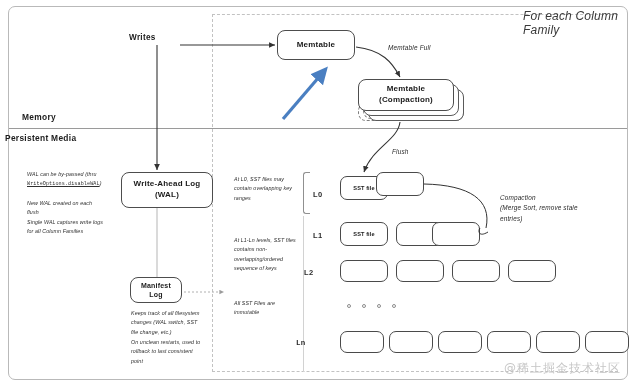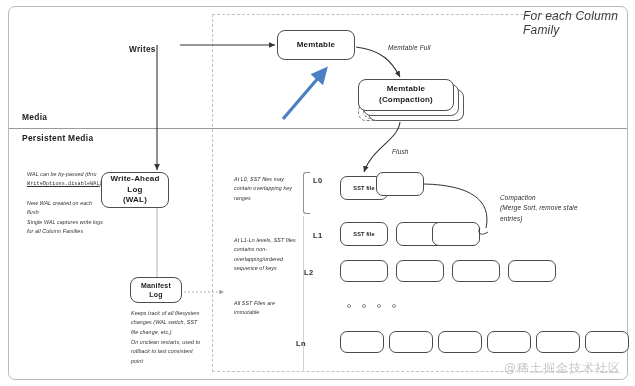--- a/index.html
+++ b/index.html
@@ -48,21 +48,21 @@
     border-top: 1px solid #9a9a9a;
   }
   .layer-label {
     position: absolute;
     font-size: 8.4px;
     font-weight: bold;
     color: #1c1c1c;
     letter-spacing: .3px;
   }
   .layer-label.memory { left: 22px; top: 112px; }
-  .layer-label.persistent { left: 22px; top: 133px; }
+  .layer-label.persistent { left: 5px; top: 133px; }
 
   
   .node {
     position: absolute;
     border: 1.1px solid #4d4d4d;
     border-radius: 8px;
     background: #ffffff;
     display: flex;
     align-items: center;
     justify-content: center;
@@ -86,21 +86,21 @@
   #imm-s2 { left: 368px; top: 89px; width: 96px; height: 32px; z-index: 1; }
   .imm-dash {
     position: absolute;
     border: 1px dashed #7d7d7d;
     border-radius: 8px;
     z-index: 0;
   }
   #imm-d1 { left: 363px; top: 97px; width: 101px; height: 22px; }
   #imm-d2 { left: 358px; top: 103px; width: 106px; height: 18px; }
 
-  #wal       { left: 101px; top: 172px; width: 68px;  height: 36px; }
+  #wal       { left: 121px; top: 172px; width: 92px;  height: 36px; }
   #manifest  { left: 130px; top: 277px; width: 52px;  height: 26px; font-size: 7px; }
 
   
   .sst {
     position: absolute;
     border: 1.1px solid #4a4a4a;
     border-radius: 7px;
     background: #fff;
     display: flex;
     align-items: center;
@@ -184,35 +184,34 @@
     font-family: "DejaVu Sans", sans-serif;
     margin-top: 9px;
   }
   #writes-label {
     position: absolute;
     left: 129px; top: 33px;
     font-size: 8.2px;
     font-weight: bold;
     color: #1a1a1a;
     letter-spacing: .3px;
-    margin-top: 12px;
   }
 </style>
 </head>
 <body>
 
 <div id="stage">
 
   <div class="frame"></div>
 
   <div class="cf-region"></div>
   <div class="cf-label">For each Column Family</div>
 
   <div class="divider"></div>
-  <div class="layer-label memory">Media</div>
+  <div class="layer-label memory">Memory</div>
   <div class="layer-label persistent">Persistent Media</div>
 
   <div id="writes-label">Writes</div>
 
   <div class="node" id="memtable">Memtable</div>
 
   <div class="imm-dash" id="imm-d2"></div>
   <div class="imm-dash" id="imm-d1"></div>
   <div class="imm-shadow" id="imm-s2"></div>
   <div class="imm-shadow" id="imm-s1"></div>
@@ -256,24 +255,24 @@
   <div class="anno" style="left:131px; top:309px; width:72px;">Keeps track of all filesystem changes (WAL switch, SST file change, etc.)</div>
   <div class="anno" style="left:131px; top:338px; width:74px;">On unclean restarts, used to rollback to last consistent point</div>
 
   <div class="anno" style="left:234px; top:175px; width:66px;">At L0, SST files may contain overlapping key ranges</div>
   <div class="anno" style="left:234px; top:236px; width:68px;">At L1-Ln levels, SST files contains non-overlapping/ordered sequence of keys</div>
   <div class="anno" style="left:234px; top:299px; width:62px;">All SST Files are immutable</div>
 
   <div class="l0-bracket"></div>
   <div class="lvl-rail"></div>
 
-  <div class="lvl" style="left:313px; top:176px;">L0</div>
+  <div class="lvl" style="left:313px; top:190px;">L0</div>
   <div class="lvl" style="left:313px; top:231px;">L1</div>
   <div class="lvl" style="left:304px; top:268px;">L2</div>
-  <div class="lvl" style="left:296px; top:339px;">Ln</div>
+  <div class="lvl" style="left:296px; top:339px;font-family:Liberation Mono, monospace;">Ln</div>
 
   <div class="sst" style="left:340px; top:176px; width:48px; height:24px;">SST file</div>
   <div class="sst" style="left:376px; top:172px; width:48px; height:24px;"></div>
 
   <div class="sst" style="left:340px; top:222px; width:48px; height:24px;">SST file</div>
   <div class="sst" style="left:396px; top:222px; width:48px; height:24px;"></div>
   <div class="sst" style="left:432px; top:222px; width:48px; height:24px;"></div>
 
   <div class="sst" style="left:340px; top:260px; width:48px; height:22px;"></div>
   <div class="sst" style="left:396px; top:260px; width:48px; height:22px;"></div>

